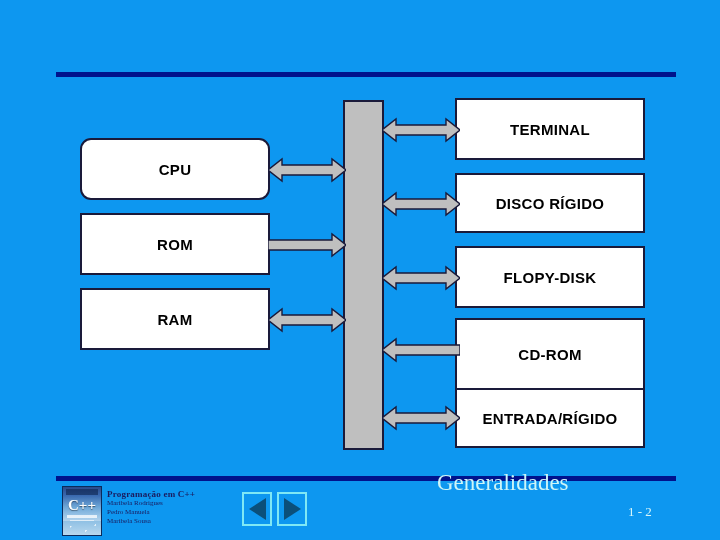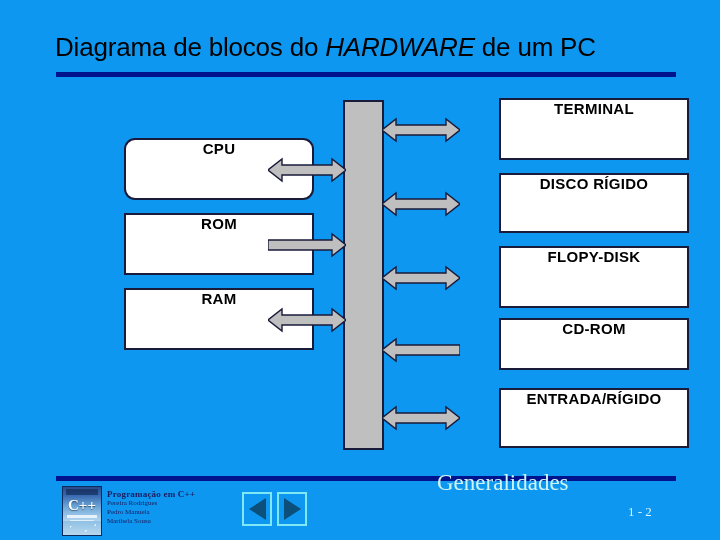--- a/index.html
+++ b/index.html
@@ -46,27 +46,27 @@
     background: #00128c;
   }
 
   
   .block {
     position: absolute;
     background: #ffffff;
     border: 2px solid #1a1a3a;
     box-sizing: border-box;
     display: flex;
+    align-items: center;
     justify-content: center;
     color: #000000;
     font-weight: bold;
     font-size: 15px;
     letter-spacing: 0.3px;
     text-align: center;
-    margin-left: 44px;
   }
 
   
   .bus {
     position: absolute;
     left: 343px;
     top: 100px;
     width: 41px;
     height: 350px;
     background: #bfbfbf;
@@ -190,23 +190,20 @@
     font-size: 13px;
     color: #d8f6f9;
     white-space: nowrap;
   }
 </style>
 </head>
 <body>
 
 <div class="slide">
 
-  <div class="title">
-    <span>Diagrama de blocos do </span><span class="em">HARDWARE</span><span> de um PC</span>
-  </div>
   <div class="title-rule"></div>
 
   <div class="bus"></div>
 
   <div class="block" style="left:80px; top:138px; width:190px; height:62px;border-radius:11px;">
     <span>CPU</span>
   </div>
 
   <div class="block" style="left:80px; top:213px; width:190px; height:62px;">
     <span>ROM</span>
@@ -239,21 +236,21 @@
   </div>
 
   <div class="block" style="left:455px; top:173px; width:190px; height:60px;">
     <span>DISCO RÍGIDO</span>
   </div>
 
   <div class="block" style="left:455px; top:246px; width:190px; height:62px;">
     <span>FLOPY-DISK</span>
   </div>
 
-  <div class="block" style="left:455px; top:318px; width:190px; height:52px;">
+  <div class="block" style="left:455px; top:318px; width:190px; height:72px;">
     <span>CD-ROM</span>
   </div>
 
   <div class="block" style="left:455px; top:388px; width:190px; height:60px;">
     <span>ENTRADA/RÍGIDO</span>
   </div>
 
   <div class="arrow" style="left:382px; top:116px;">
     <svg width="78" height="28" viewBox="0 0 78 28">
       <polygon points="0,14 14,3 14,9 64,9 64,3 78,14 64,25 64,19 14,19 14,25" fill="#bfbfbf" stroke="#1a1a3a" stroke-width="1.4"></polygon>
@@ -290,21 +287,21 @@
     <div class="bc-top"></div>
     <div class="bc-title">C++</div>
     <div class="bc-sub"></div>
     <div class="bc-sub2"></div>
     <div class="bc-dots"></div>
   </div>
 
   <div class="book-title">Programação em C++</div>
 
   <div class="authors">
-    <div>Pereira Rodrigues</div>
+    <div>Maribela Rodrigues</div>
     <div>Pedro Manuela</div>
     <div>Maribela Sousa</div>
   </div>
 
   <div class="navbtn prev">
     <span class="tri left"></span>
   </div>
   <div class="navbtn next">
     <span class="tri right"></span>
   </div>

